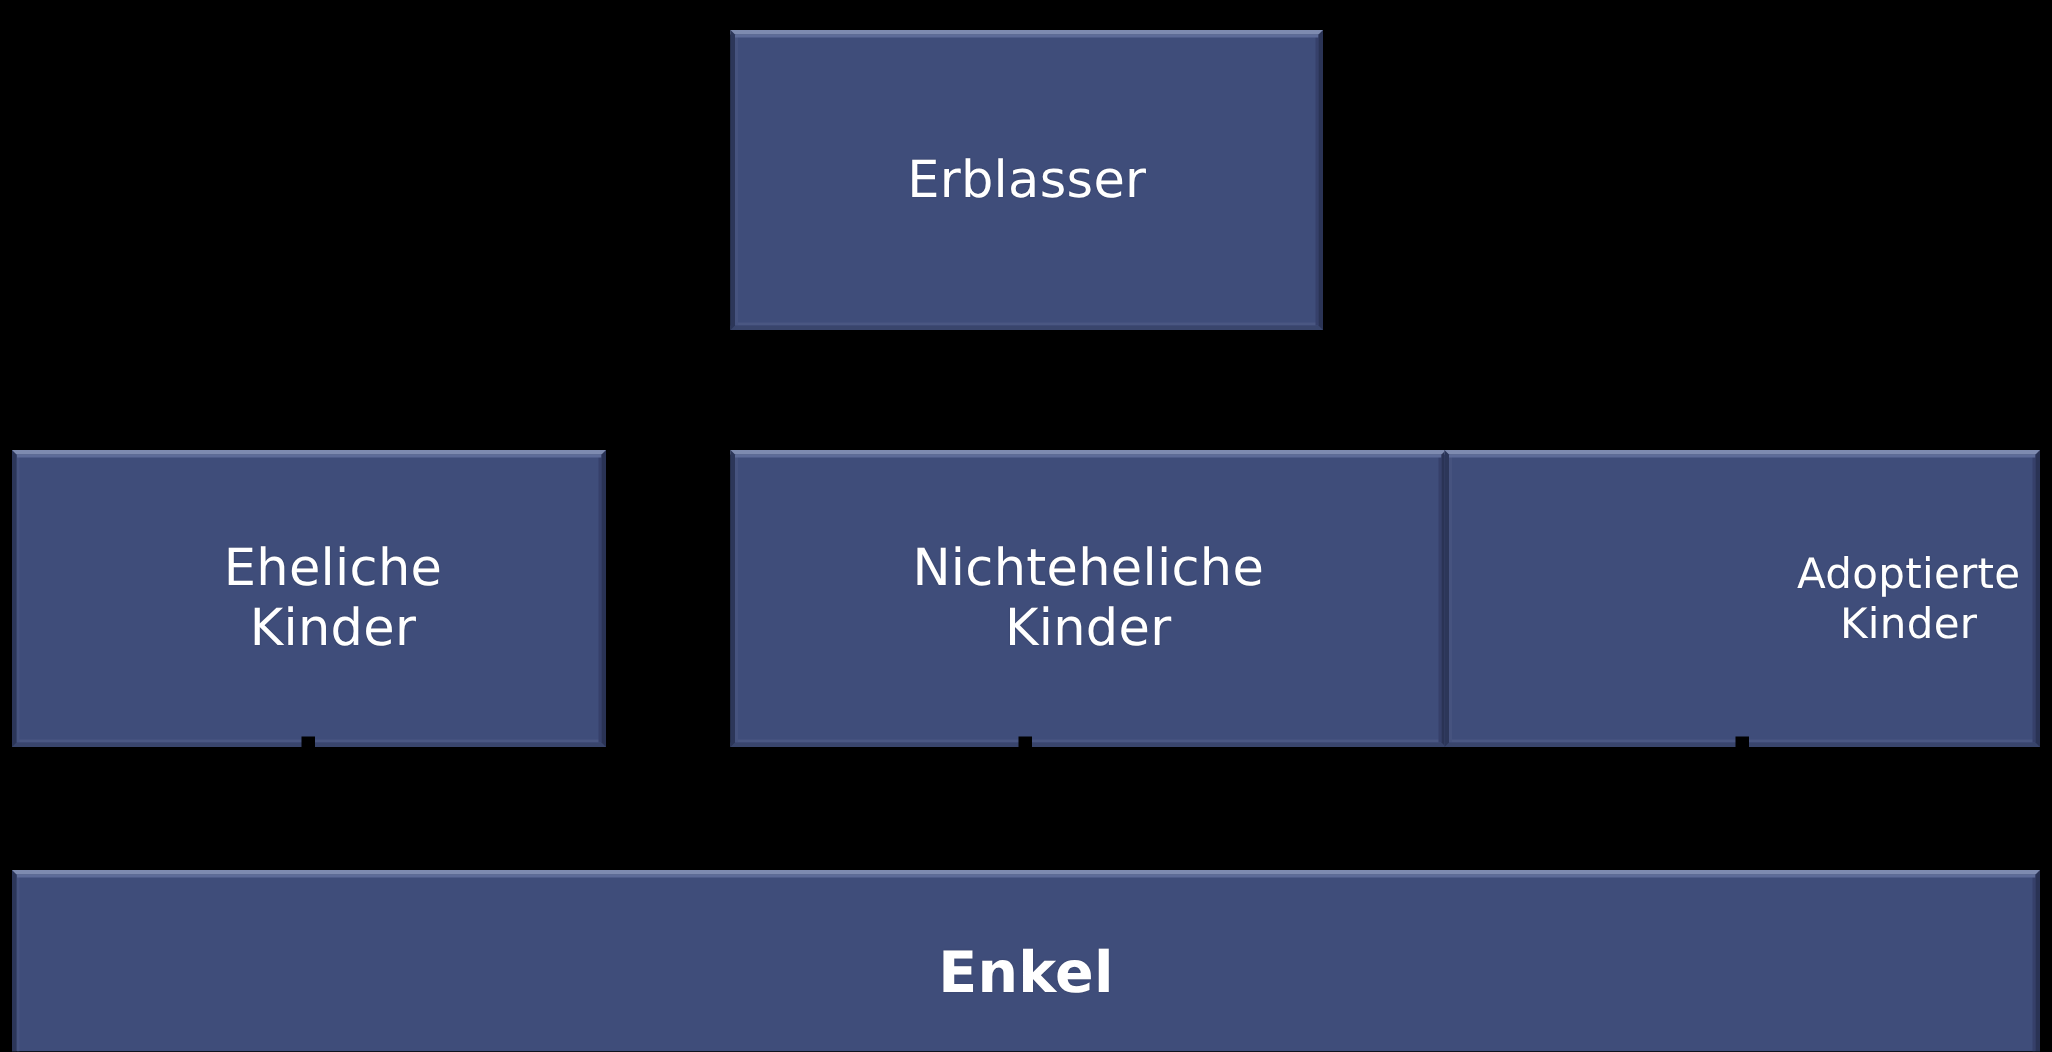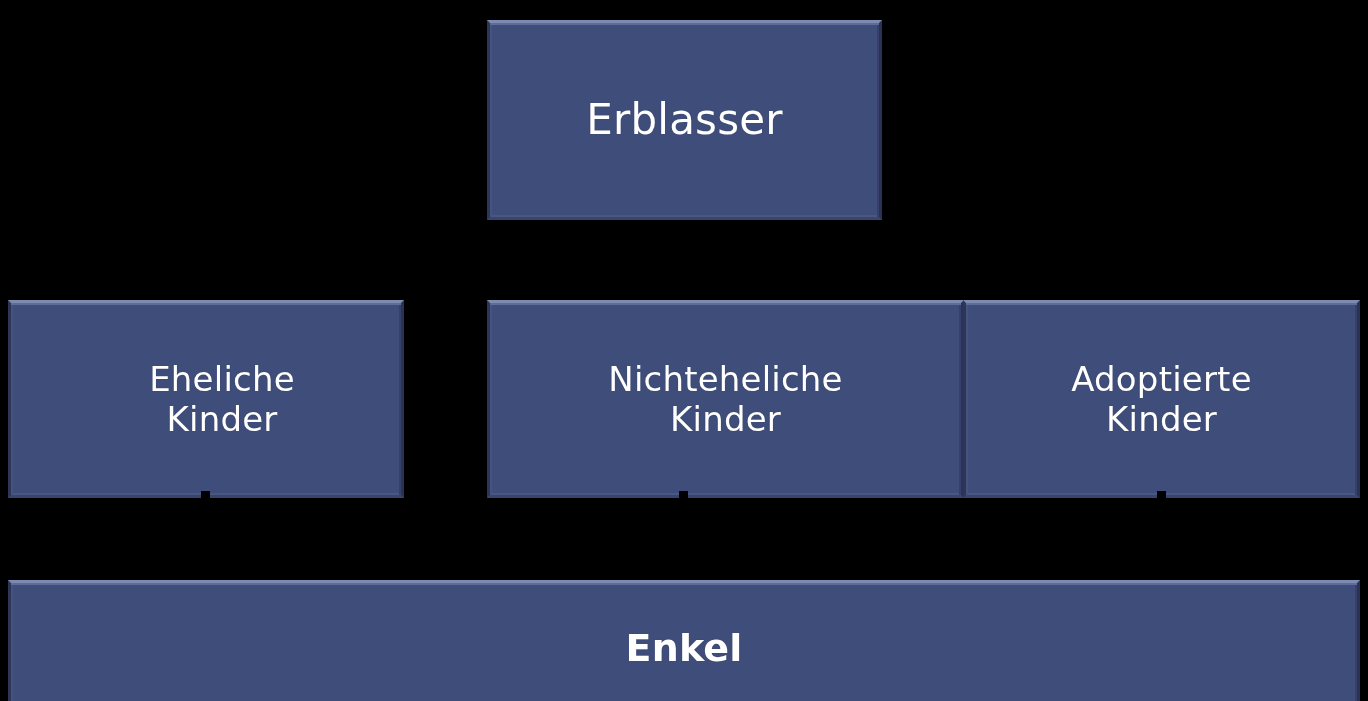--- a/index.html
+++ b/index.html
@@ -50,21 +50,21 @@
     white-space: pre-line;
     text-shadow: 0 0 1px rgba(0,0,0,0.25);
   }
 
   
   #node-erblasser {
     left: 487px;
     top: 20px;
     width: 395px;
     height: 200px;
-    font-size: 42px;
+    font-size: 34px;
     font-weight: 400;
   }
 
   #node-eheliche-kinder {
     left: 8px;
     top: 300px;
     width: 396px;
     height: 198px;
     font-size: 34px;
     font-weight: 400;
@@ -78,22 +78,23 @@
     height: 198px;
     font-size: 34px;
     font-weight: 400;
   }
 
   #node-adoptierte-kinder {
     left: 963px;
     top: 300px;
     width: 397px;
     height: 198px;
-    font-size: 34px;
+    font-size: 28px;
     font-weight: 400;
+    justify-content: flex-end;
   }
 
   #node-enkel {
     left: 8px;
     top: 580px;
     width: 1352px;
     height: 137px;
     font-size: 38px;
     font-weight: 700;
   }

